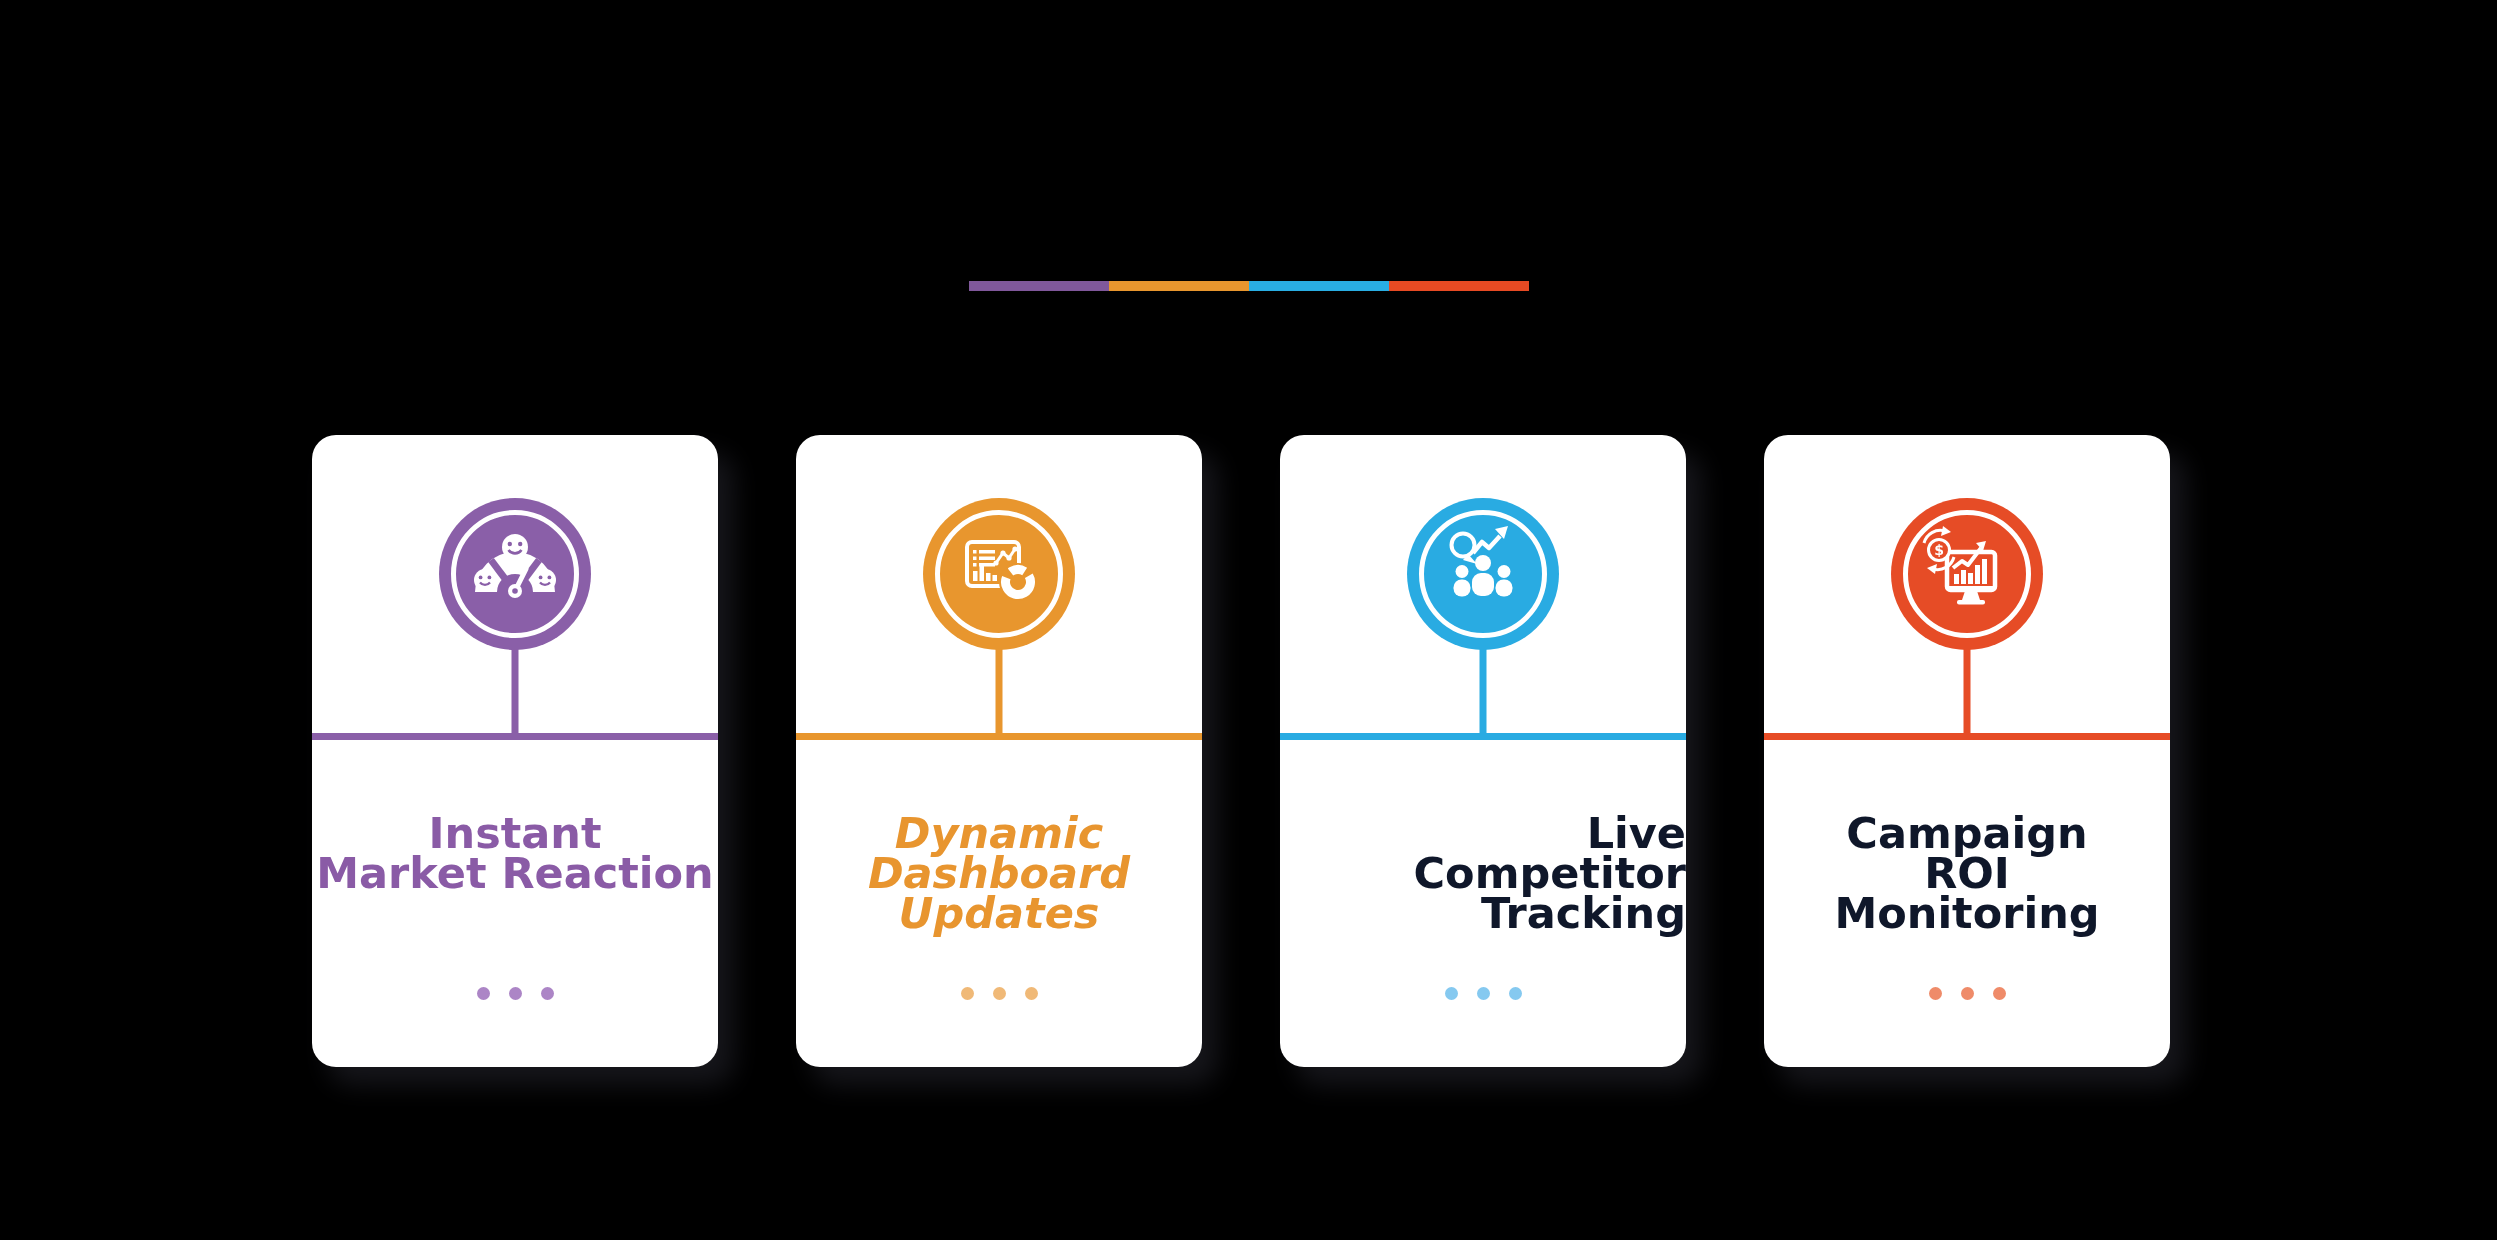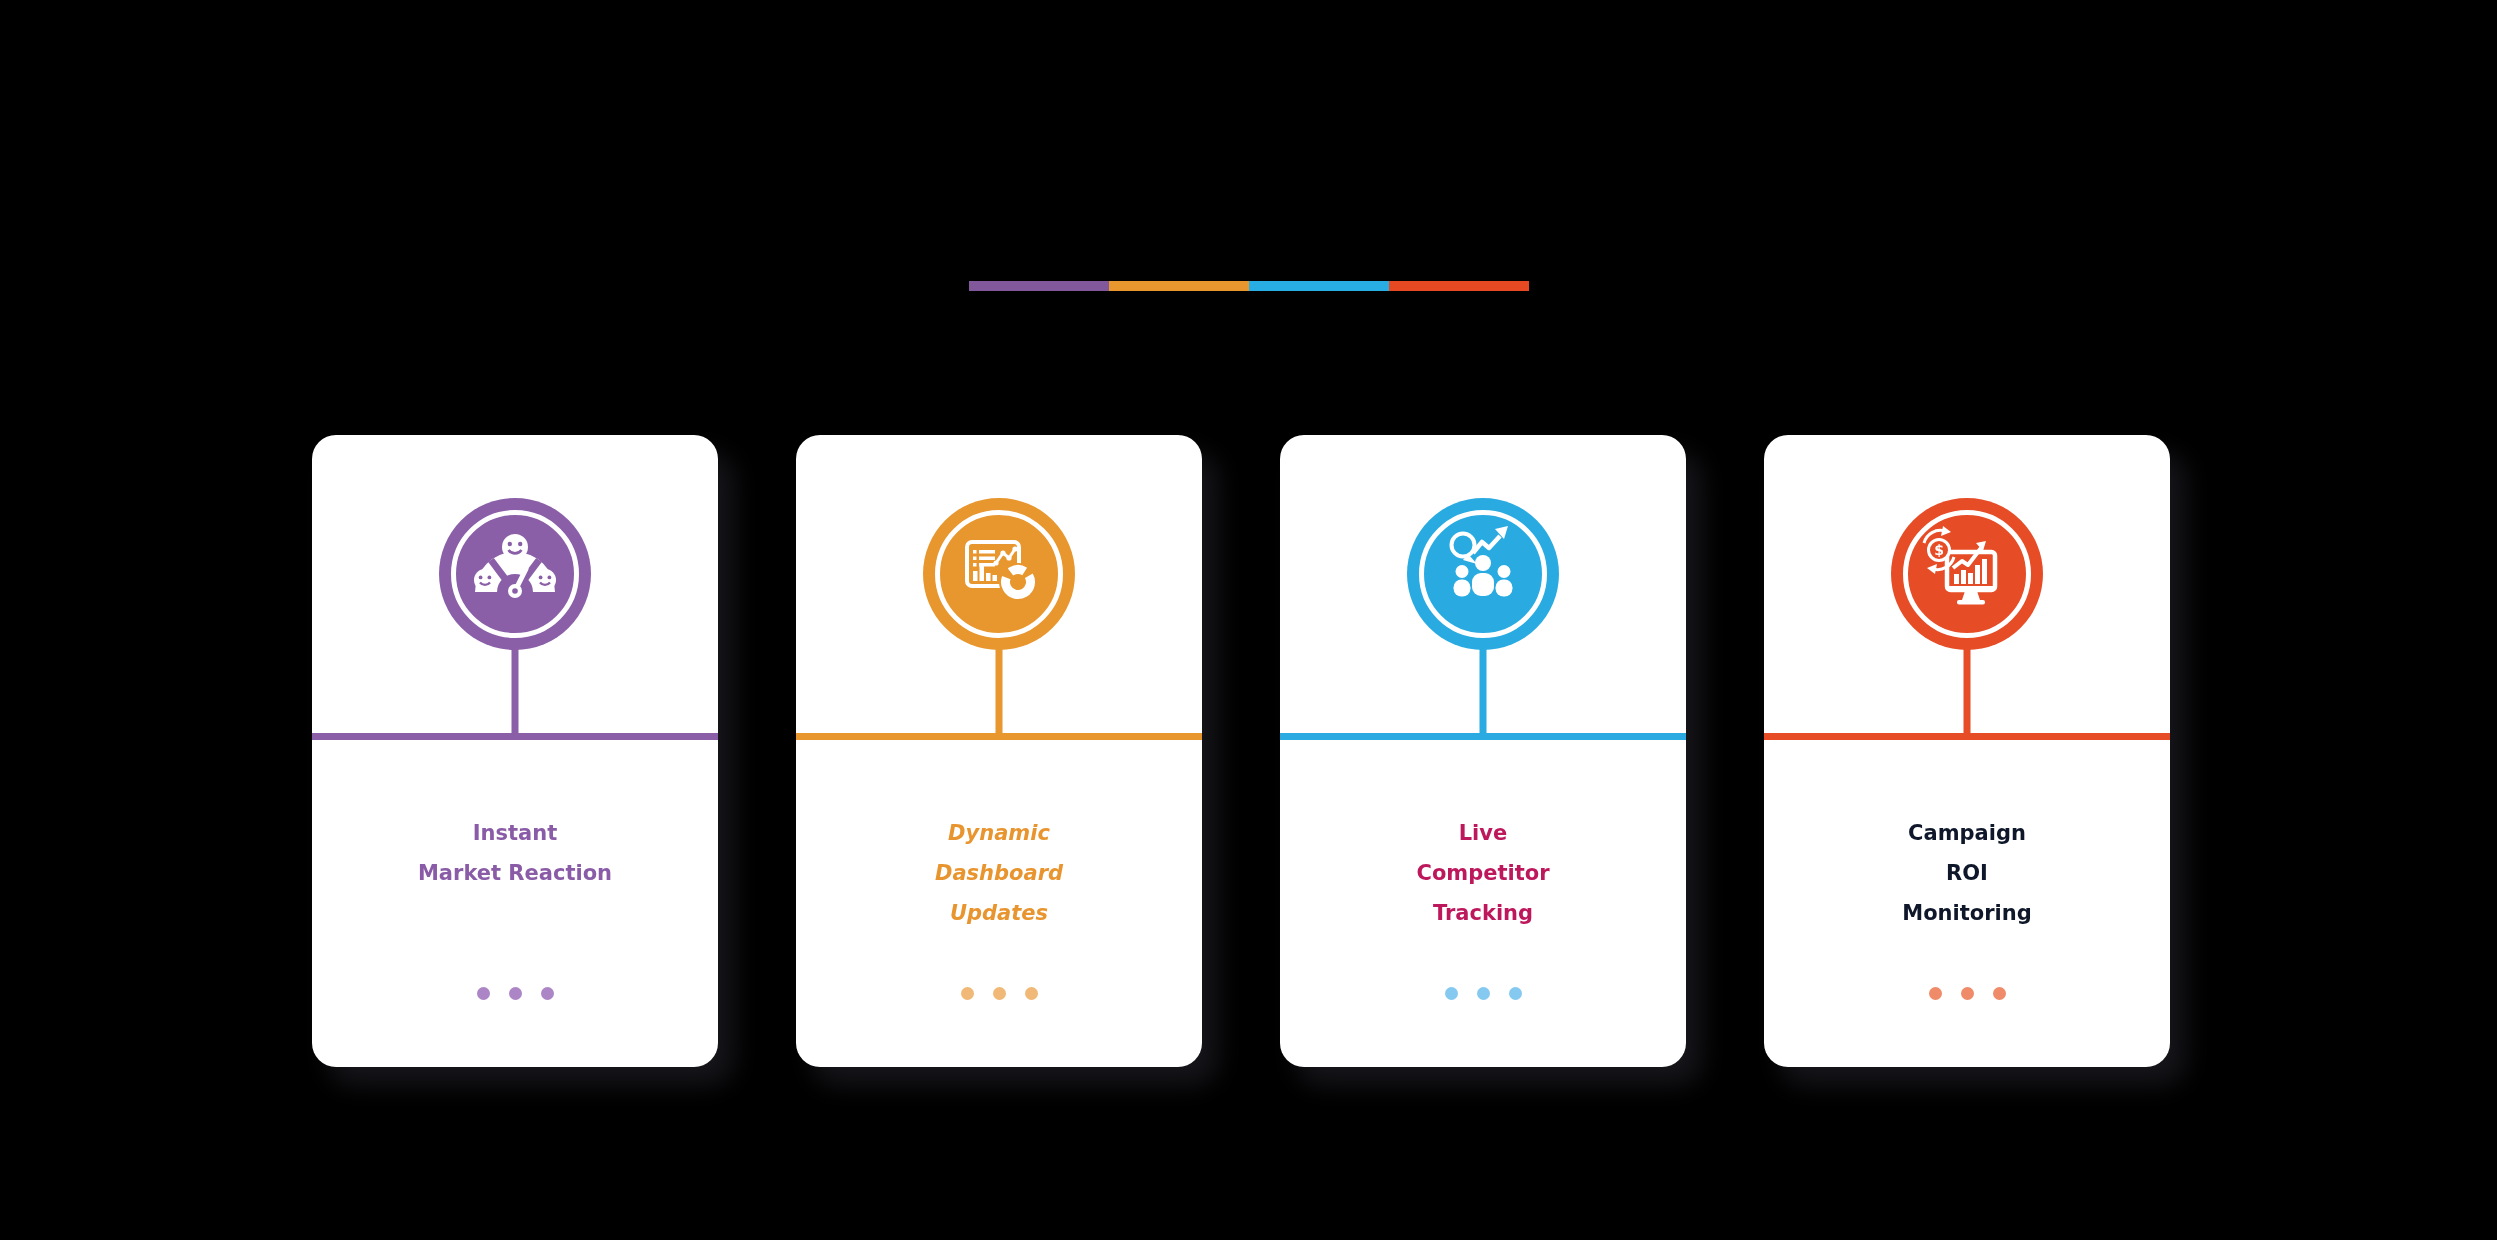--- a/index.html
+++ b/index.html
@@ -9,21 +9,21 @@
   .divider .seg{width:140px;height:10px;}
   .cards{position:absolute;left:312px;top:435px;display:flex;gap:78px;}
   .card{position:relative;width:406px;height:632px;background:#ffffff;border-radius:24px;
         box-shadow:16px 18px 26px #16161b;}
   .icon-badge{position:absolute;top:63px;left:50%;transform:translateX(-50%);
               width:152px;height:152px;}
   .stem{position:absolute;top:213px;left:50%;transform:translateX(-50%);
         width:7px;height:87px;background:currentColor;}
   .rule{position:absolute;top:298px;left:0;right:0;height:7px;background:currentColor;}
   .title{position:absolute;top:378px;left:0;right:0;text-align:center;
-         font-weight:700;font-size:21px;line-height:40px;white-space:pre-line;}
+         font-weight:700;font-size:43px;line-height:40px;white-space:pre-line;}
   .dots{position:absolute;top:552px;left:0;right:0;display:flex;justify-content:center;gap:19px;}
   .dot{width:13px;height:13px;border-radius:50%;}
 </style>
 </head>
 <body>
 
 <div class="canvas" style="background-color: rgb(0, 0, 0);">
 
   <div class="divider">
     <div class="seg" style="background-color: rgb(128, 88, 155);"></div>
@@ -113,21 +113,21 @@
         <path d="M88,31 L101,28 L97,41 Z" fill="#fff"></path>
         <circle cx="55" cy="73.5" r="6.5" fill="#fff"></circle>
         <rect x="46.5" y="81.5" width="17" height="17" rx="8" fill="#fff"></rect>
         <circle cx="76" cy="65" r="8" fill="#fff"></circle>
         <rect x="65" y="75" width="22" height="23" rx="9" fill="#fff"></rect>
         <circle cx="97" cy="73.5" r="6.5" fill="#fff"></circle>
         <rect x="88.5" y="81.5" width="17" height="17" rx="8" fill="#fff"></rect>
       </svg>
       <div class="stem"></div>
       <div class="rule"></div>
-      <div class="title" style="color: #be185d;">Live
+      <div class="title" style="color: #0f172a; text-align: right;">Live
 Competitor
 Tracking</div>
       <div class="dots">
         <div class="dot" style="background-color: rgb(133, 201, 240);"></div>
         <div class="dot" style="background-color: rgb(133, 201, 240);"></div>
         <div class="dot" style="background-color: rgb(133, 201, 240);"></div>
       </div>
     </div>
 
     <div class="card" style="color: rgb(230, 76, 38);">

